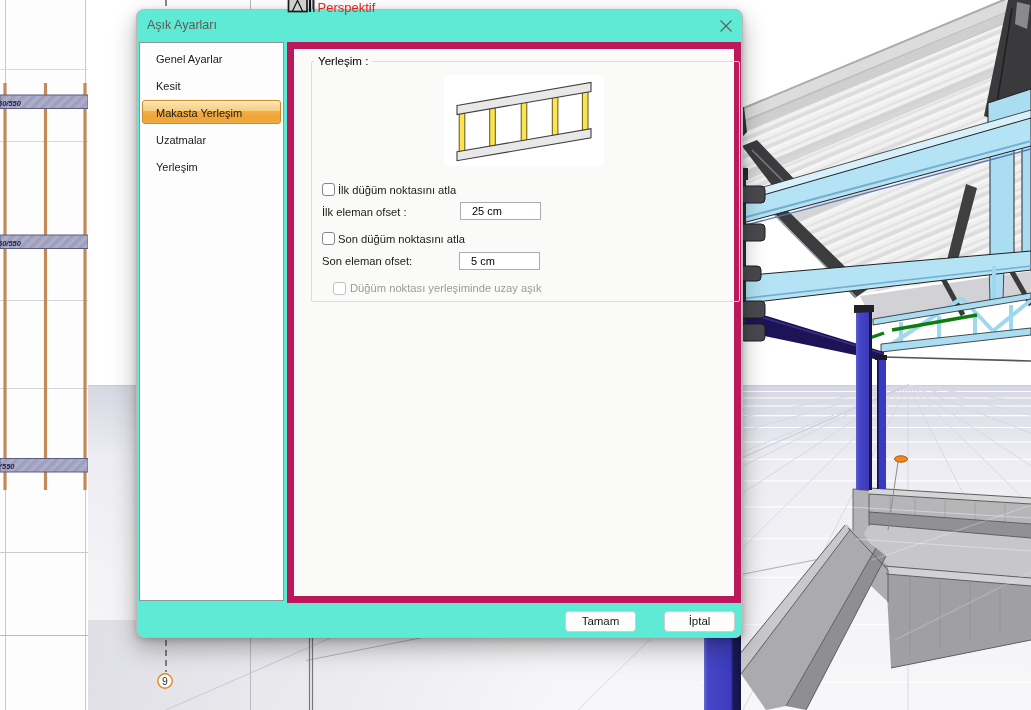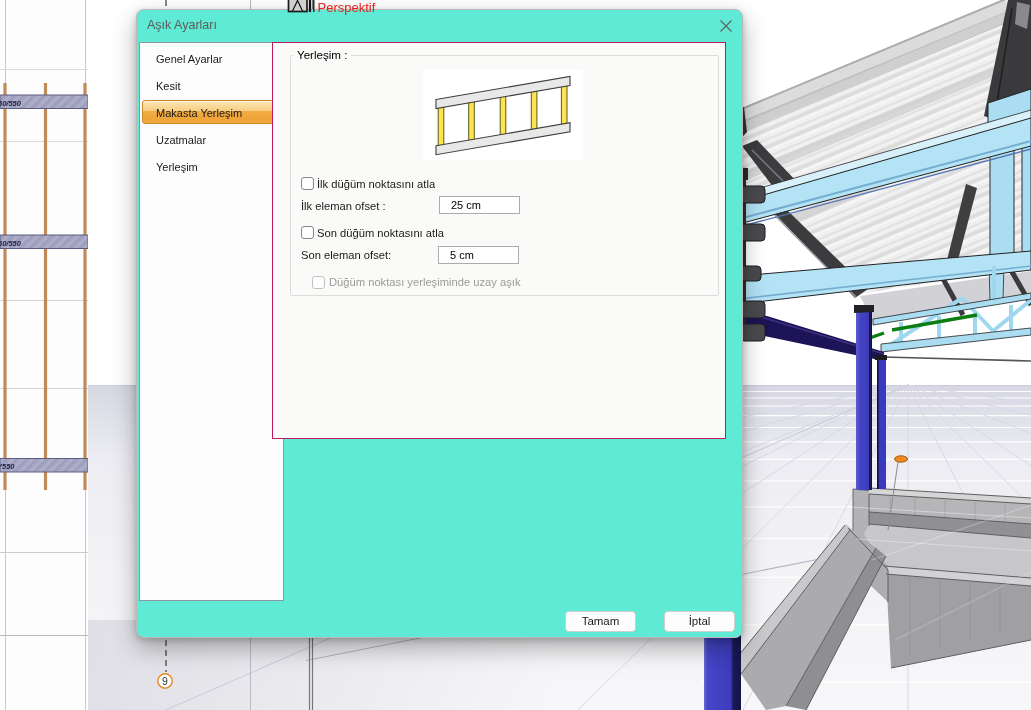--- a/index.html
+++ b/index.html
@@ -12,22 +12,22 @@
 .dlg .title{position:absolute;left:10px;top:8px;font-size:12.5px;color:#5d5b59;}
 .xbtn{position:absolute;left:582px;top:9px;width:14px;height:14px;}
 .side{position:absolute;left:2px;top:32px;width:145px;height:559px;background:#fdfdfd;
       border:1px solid #8e96a0;box-sizing:border-box;}
 .it{position:absolute;left:0;width:138px;height:27px;line-height:27px;padding-left:16px;
     font-size:11px;color:#1b1a19;box-sizing:border-box;}
 .sel{position:absolute;left:2px;top:57px;width:139px;height:24px;border-radius:3px;
      border:1px solid #cd8a28;box-sizing:border-box;
      background:linear-gradient(#fce6b5 0%,#f8cd80 45%,#f2ae47 46%,#efa438 78%,#f0aa42 100%);
      box-shadow:inset 0 1px 0 rgba(255,255,255,.55);}
-.pane{position:absolute;left:135px;top:32px;width:454px;height:397px;background:#fafaf9;
-      border:1px solid #be185d;box-sizing:border-box;}
+.pane{position:absolute;left:150px;top:32px;width:454px;height:561px;background:#fafaf9;
+      border:7px solid #be185d;box-sizing:border-box;}
 .grp{position:absolute;left:17px;top:12px;width:429px;height:241px;border:1px solid #dcdcdc;
      border-radius:2px;box-sizing:border-box;}
 .grplab{position:absolute;left:2px;top:-8px;background:#fafaf9;padding:0 4px;font-size:11.6px;color:#000;}
 .imgbox{position:absolute;left:150px;top:26px;width:160px;height:91px;background:#fff;}
 .cb{position:absolute;width:13px;height:13px;background:#fff;border:1px solid #878787;
     border-radius:3px;box-sizing:border-box;}
 .lab{position:absolute;font-size:11.2px;color:#1b1a19;white-space:nowrap;}
 .inp{position:absolute;width:81px;height:18px;background:#fff;border:1px solid #a9acb0;
      box-sizing:border-box;font-size:11px;color:#000;line-height:16.5px;padding-left:11px;}
 .dis{color:#9d9b99;}

